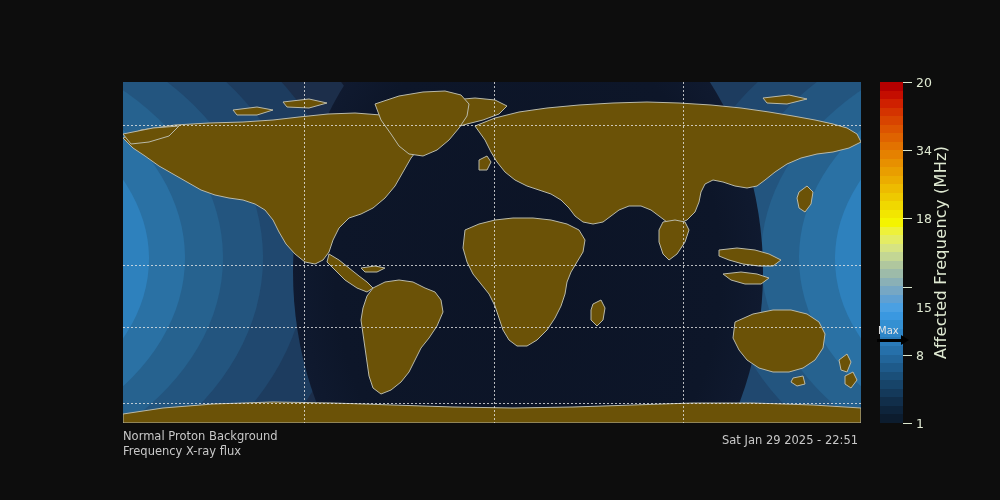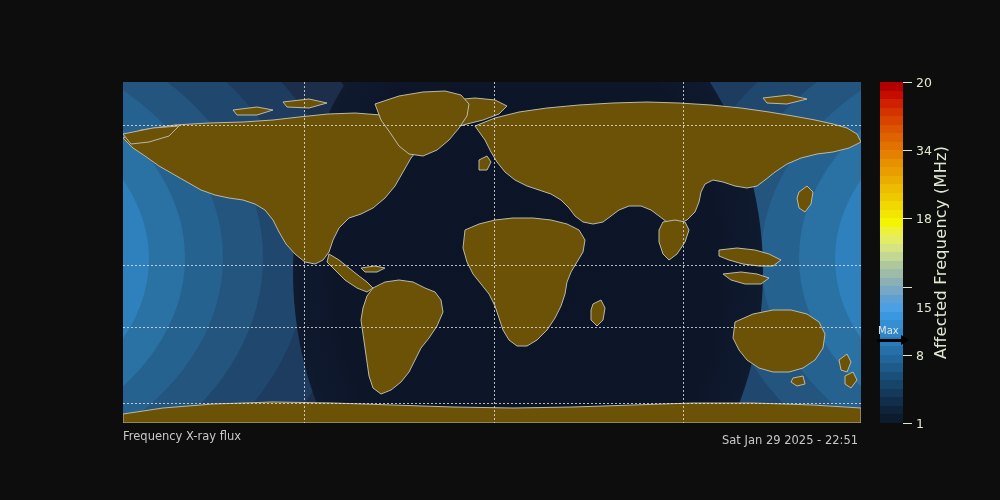--- a/index.html
+++ b/index.html
@@ -256,19 +256,20 @@
 
   <div class="cbar-title">Affected Frequency (MHz)</div>
 
   <div class="maxmark">
     <span class="mlbl">Max</span>
     <span class="arrow"></span>
     <span class="head"></span>
   </div>
 
   <div class="cap-left">
+    <div>Normal Proton Background</div>
     <div>Frequency X-ray flux</div>
   </div>
 
   <div class="cap-time">Sat Jan 29 2025 - 22:51</div>
 
 
 </div>
 
 </body></html>

